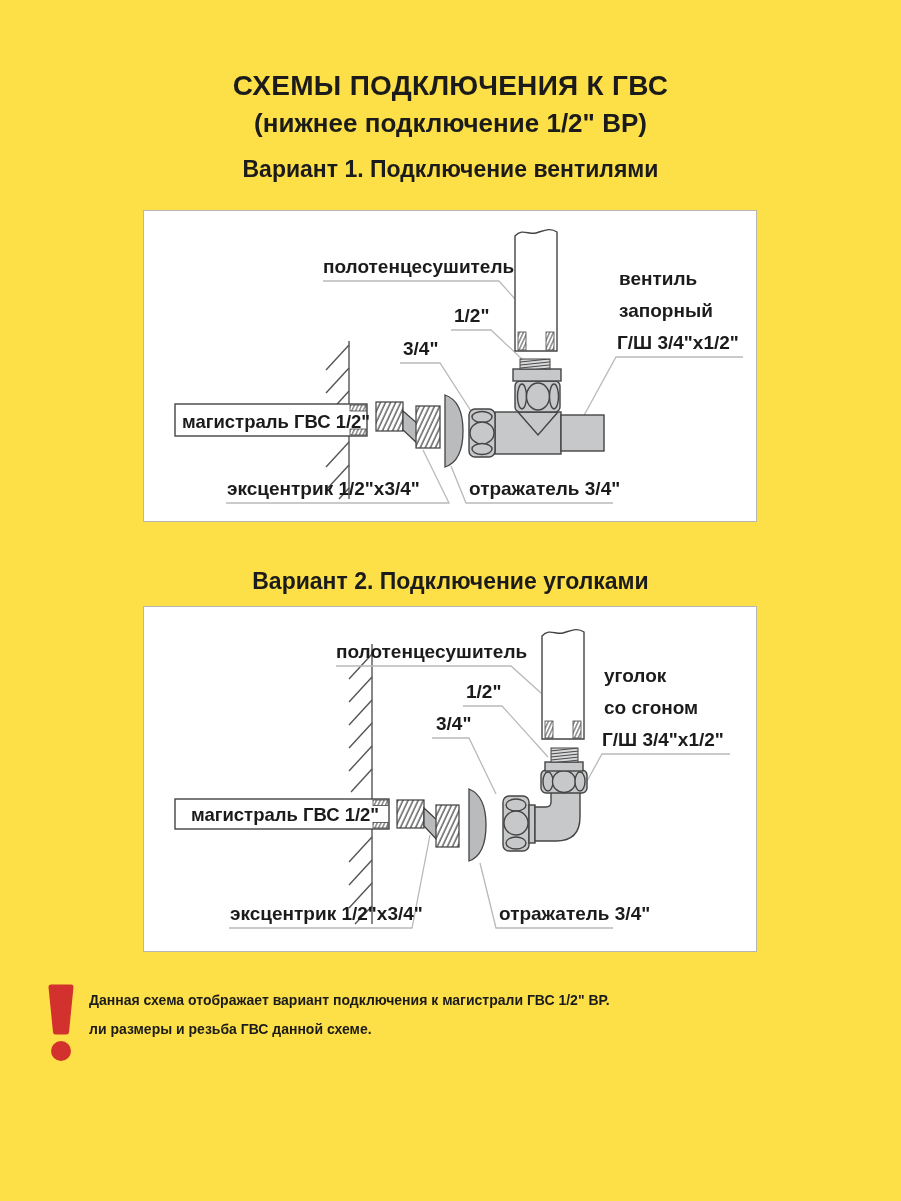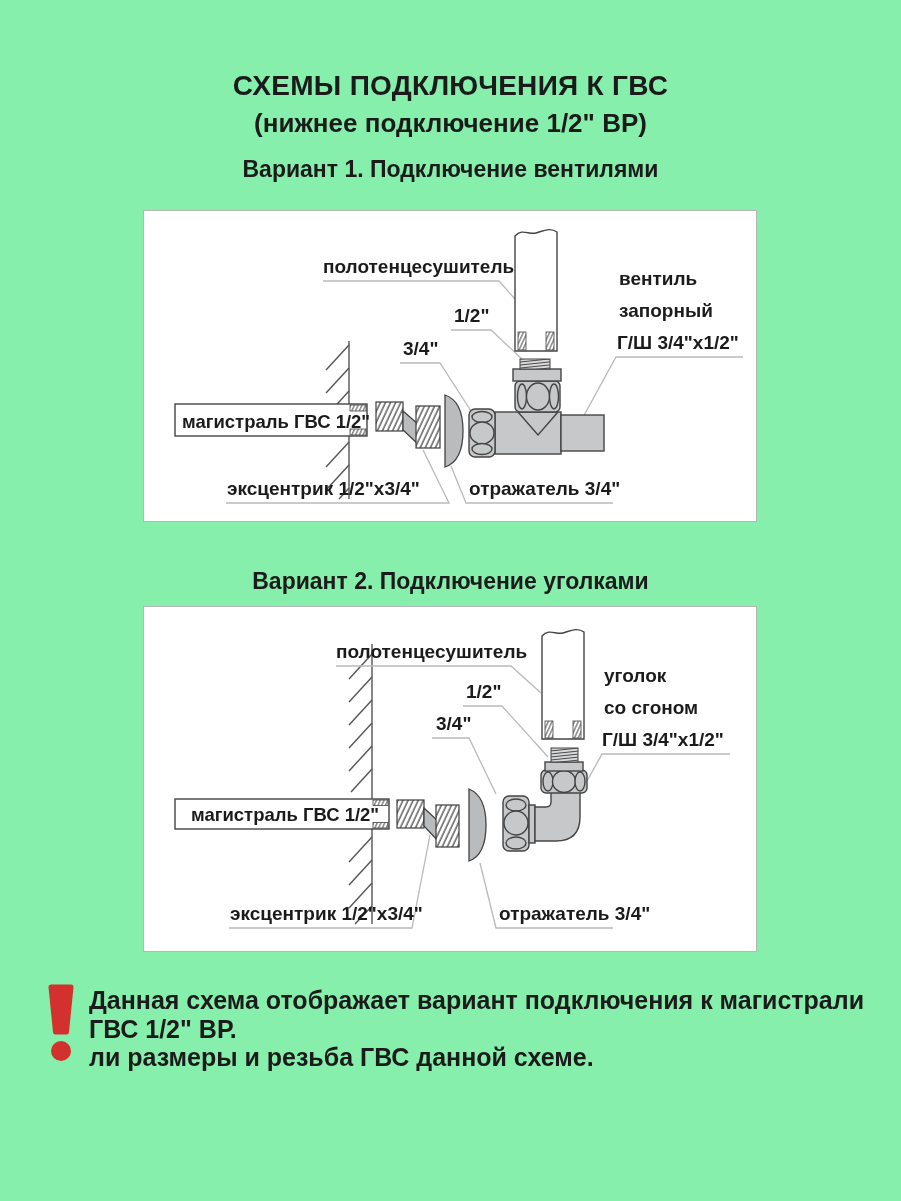--- a/index.html
+++ b/index.html
@@ -1,32 +1,32 @@
 <!DOCTYPE html>
 <html><head>
 <meta charset="utf-8">
 <style>
   html,body{margin:0;padding:0;background:#fff;}
-  .canvas{position:relative;width:901px;height:1201px;background:#86efac;overflow:hidden;
+  .canvas{position:relative;width:901px;height:1201px;background:#fde047;overflow:hidden;
           font-family:"Liberation Sans",sans-serif;color:#1b1b1b;}
   .doc-title{position:absolute;top:70px;left:0;width:901px;text-align:center;}
   .doc-title .t1{font-size:28px;font-weight:700;letter-spacing:.3px;}
   .doc-title .t2{font-size:26px;font-weight:600;margin-top:6px;}
   .variant-heading{position:absolute;left:0;width:901px;text-align:center;
                    font-size:23px;font-weight:700;}
   #v1-heading{top:156px;}
   #v2-heading{top:568px;}
   .panel{position:absolute;border:1.5px solid #b6b6b6;background:#fff;}
   #panel1{left:143px;top:210px;width:612px;height:310px;}
   #panel2{left:143px;top:606px;width:612px;height:344px;}
   svg text{font-family:"Liberation Sans",sans-serif;font-weight:600;font-size:19px;fill:#1b1b1b;}
   svg text.pipe-label{font-size:18.5px;}
   .warning{position:absolute;left:44px;top:984px;width:830px;display:flex;}
   .warning .icon{width:34px;height:78px;flex:0 0 34px;margin-right:11px;}
-  .warning .text{font-size:25px;font-weight:700;line-height:28.5px;padding-top:2px;}
+  .warning .text{font-size:14px;font-weight:700;line-height:28.5px;padding-top:2px;}
   .logo{position:absolute;left:650px;top:1090px;display:flex;align-items:center;}
   .logo .mark{width:55px;height:60px;}
   .logo .word{font-size:35px;font-weight:700;color:#58595b;letter-spacing:.5px;margin-left:11px;}
 </style>
 </head>
 <body>
 
 <div class="canvas">
 
   <svg width="0" height="0" style="position:absolute" aria-hidden="true">

